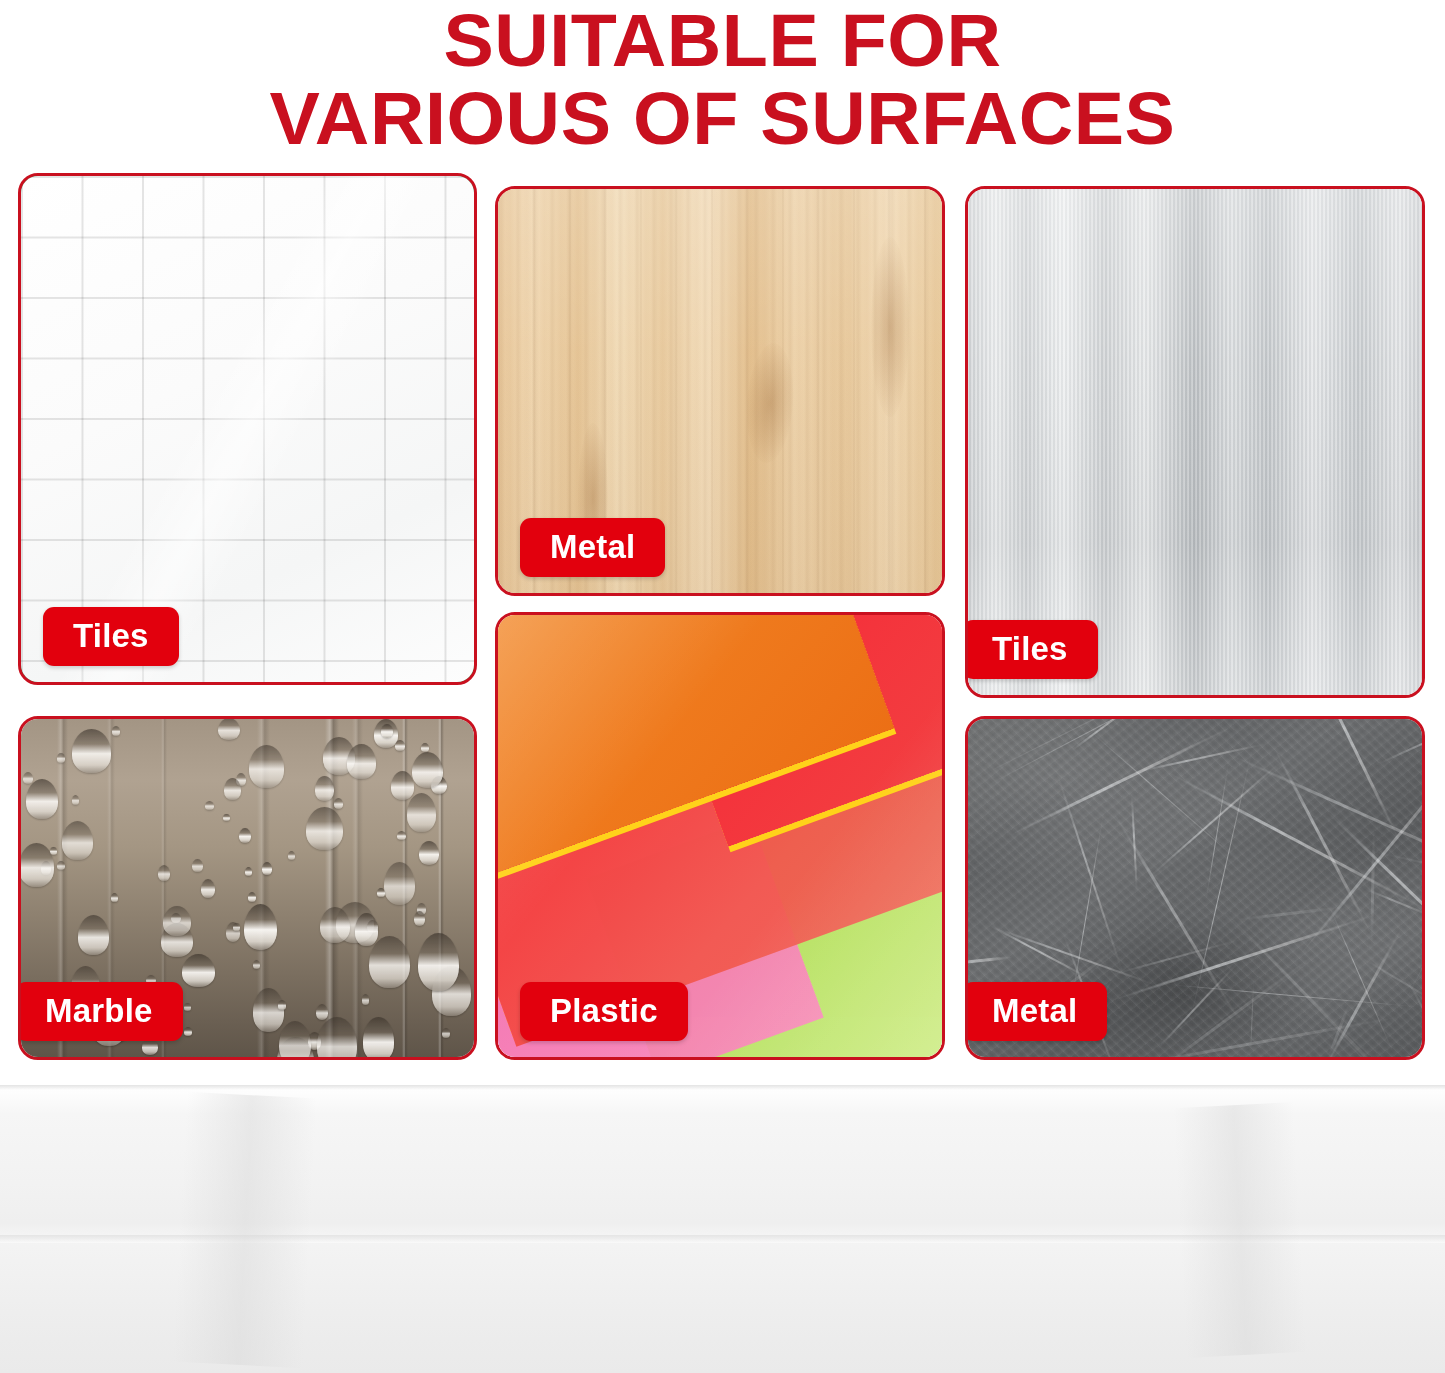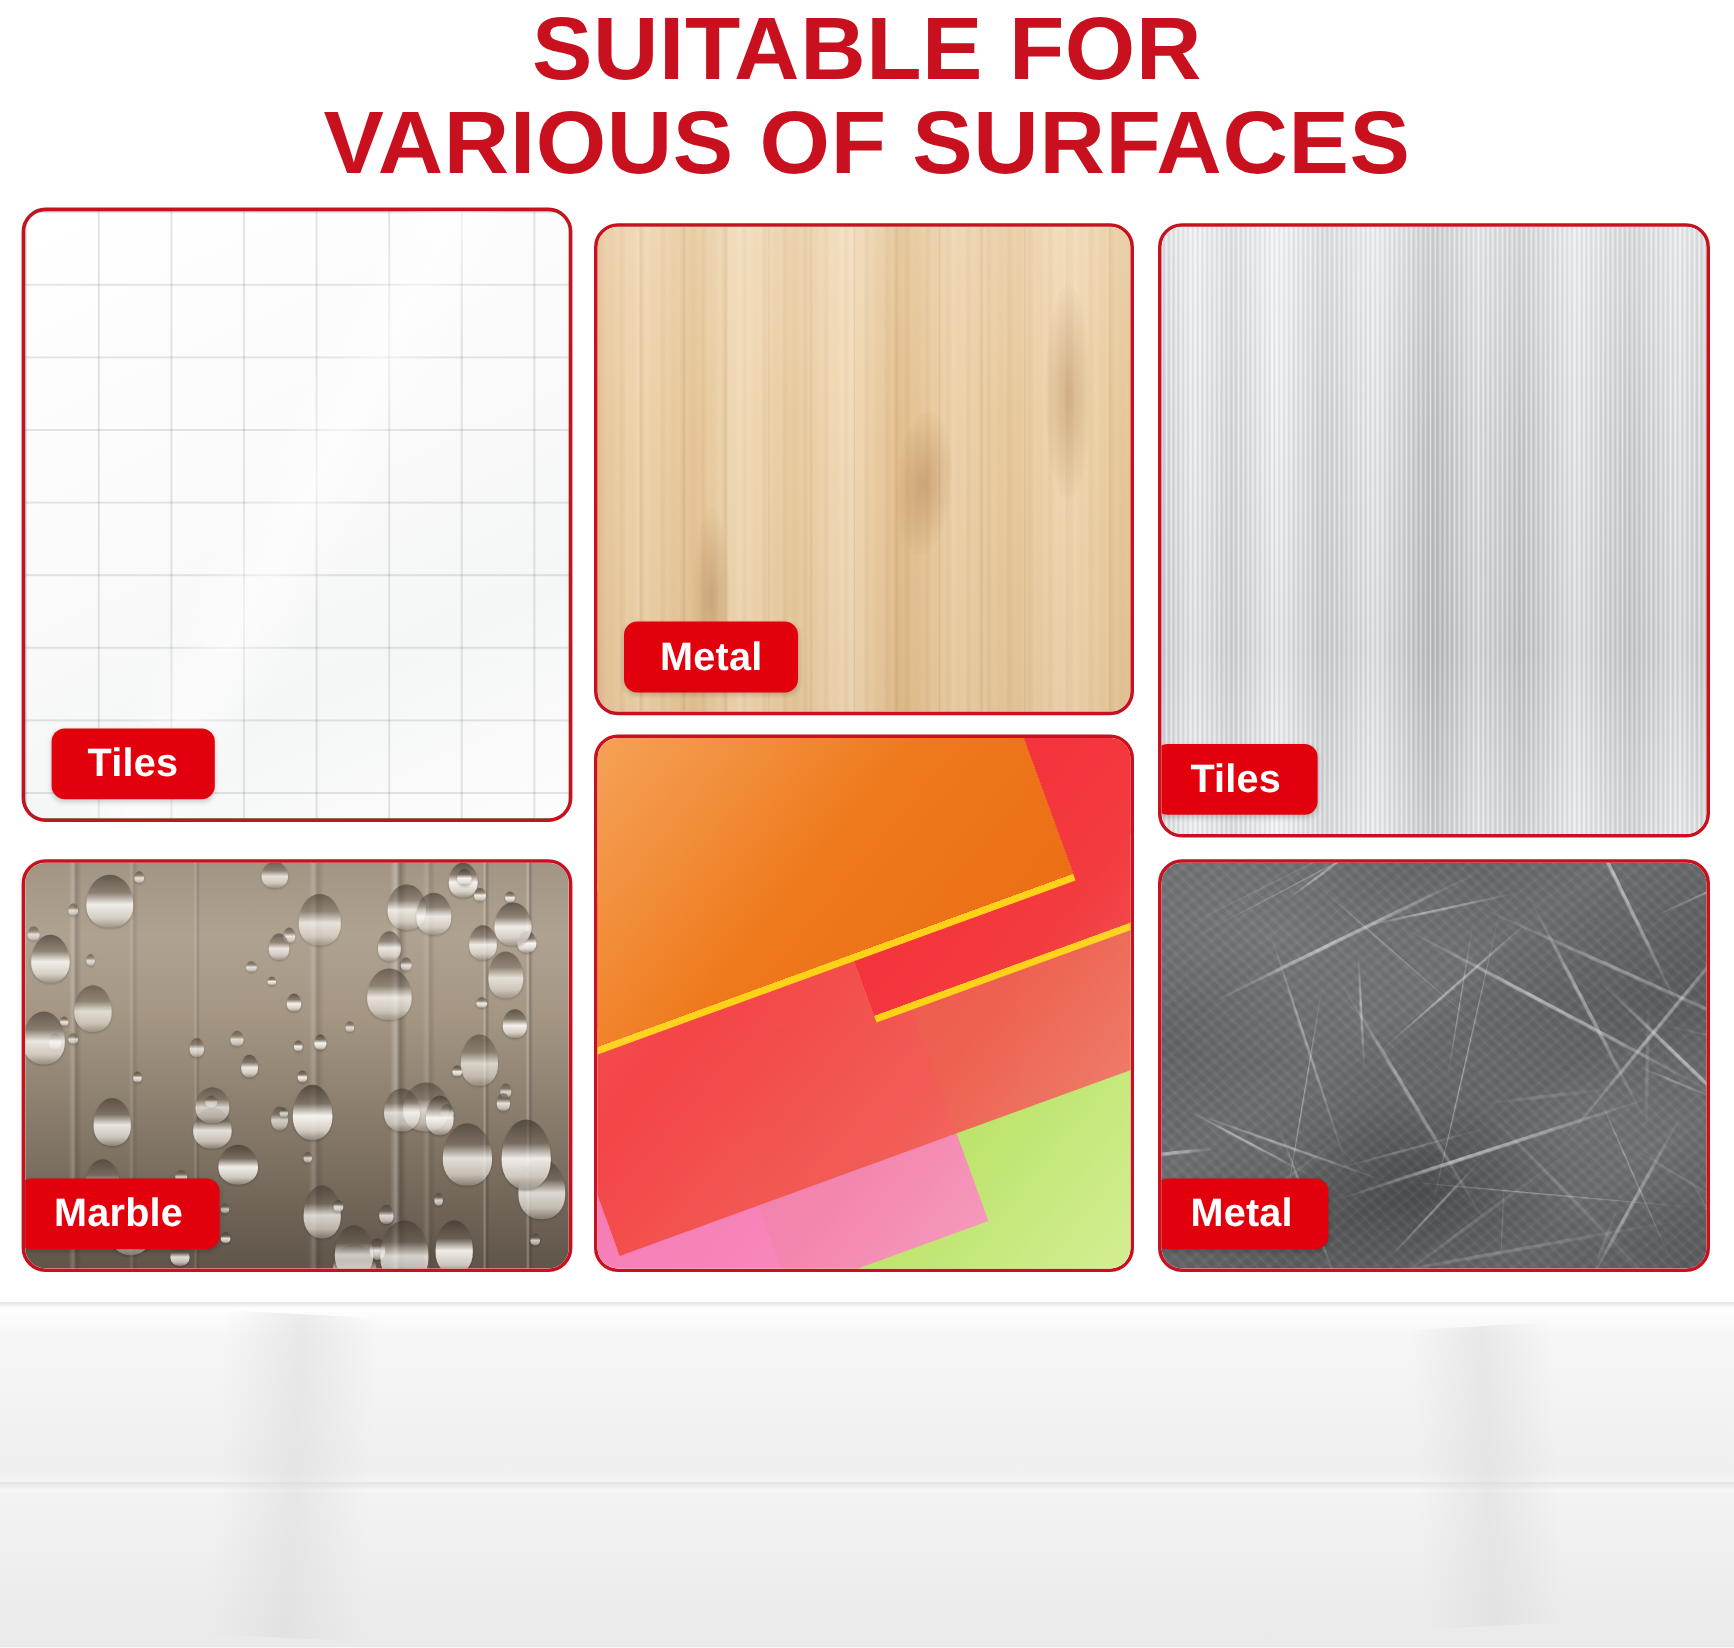--- a/index.html
+++ b/index.html
@@ -394,20 +394,21 @@
 
     <div class="panel" id="p-plastic">
       <div class="plastic-bg"></div>
       <div class="sheet sheet-blue"></div>
       <div class="sheet sheet-green"></div>
       <div class="sheet sheet-pink"></div>
       <div class="sheet sheet-red"></div>
       <div class="sheet sheet-top-red"></div>
       <div class="sheet sheet-orange"></div>
       <div class="plastic-gloss"></div>
+      <div class="badge">Plastic</div>
     </div>
 
     <div class="panel" id="p-marble">
       <div class="marble-bg"></div>
       <div id="marble-veins" style="position:absolute;inset:0;">
           <div class="vein" style="left: 24.8515%; top: 47.7907%; width: 282.102px; height: 0.966635px; transform: rotate(-77.1186deg); opacity: 0.71;"></div>
           <div class="vein" style="left: 25.6107%; top: 36.7829%; width: 100.837px; height: 1.89389px; transform: rotate(87.0301deg); opacity: 0.66;"></div>
           <div class="vein" style="left: 20.8814%; top: 2.03199%; width: 80.5829px; height: 1.98338px; transform: rotate(-36.5253deg); opacity: 0.69;"></div>
           <div class="vein" style="left: 86.8389%; top: 54.2409%; width: 74.9432px; height: 2.27602px; transform: rotate(22.3187deg); opacity: 0.45;"></div>
           <div class="vein" style="left: -1.80607%; top: 3.2043%; width: 222.048px; height: 0.836715px; transform: rotate(-26.5691deg); opacity: 0.25;"></div>

